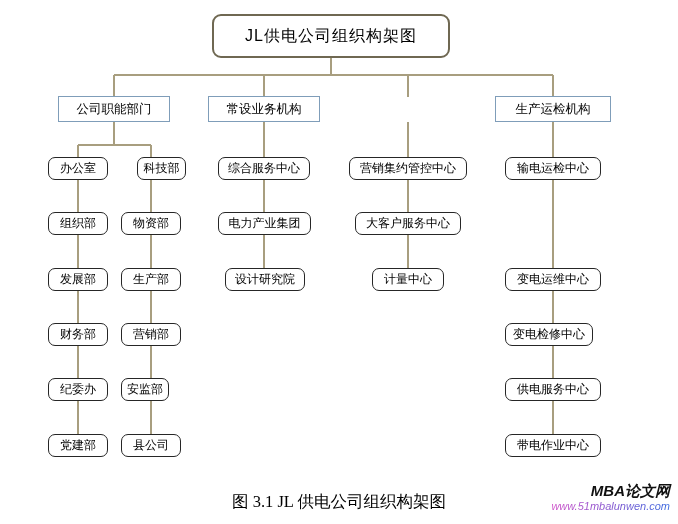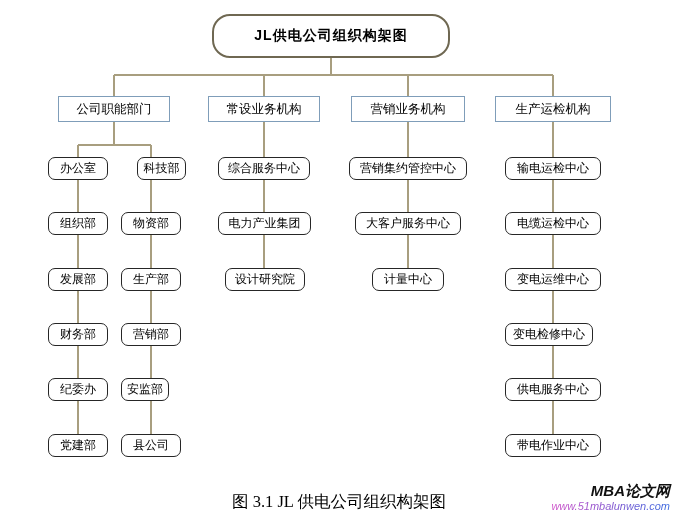--- a/index.html
+++ b/index.html
@@ -26,23 +26,23 @@
     background: #ffffff;
     display: flex;
     align-items: center;
     justify-content: center;
     box-sizing: border-box;
     color: #000000;
     white-space: nowrap;
   }
   .node.title-node {
     border: 2px solid #6f6852;
-    border-radius: 18px;
-    font-size: 14px;
-    font-weight: bold;
+    border-radius: 9px;
+    font-size: 16px;
+    font-weight: normal;
     letter-spacing: 1px;
   }
   .node.branch-node {
     border: 1.4px solid #7f9db9;
     border-radius: 0;
     font-size: 12.5px;
     height: 26px;
   }
   .node.dept-node {
     border: 1.4px solid #262626;
@@ -93,21 +93,20 @@
   <svg class="connectors" width="678" height="524">
     <path d="M331,58 V75 M114,75 H553 M114,75 V97 M264,75 V97 M408,75 V97 M553,75 V97
              M114,122 V145 M78,145 H151 M78,145 V440 M151,145 V440
              M264,122 V272 M408,122 V272 M553,122 V440" fill="none" stroke="#a89e7f" stroke-width="1.8" shape-rendering="crispEdges"></path>
   </svg>
 
   <div class="node title-node" style="left:212px;top:14px;width:238px;height:44px">JL供电公司组织构架图</div>
 
   <div class="node branch-node" style="left:58px;top:96px;width:112px">公司职能部门</div>
   <div class="node branch-node" style="left:208px;top:96px;width:112px">常设业务机构</div>
-  <div class="node branch-node" style="left:351px;top:96px;width:114px">营销业务机构</div>
   <div class="node branch-node" style="left:495px;top:96px;width:116px">生产运检机构</div>
 
   <div class="node dept-node" style="left:48px;top:157px;width:60px">办公室</div>
   <div class="node dept-node" style="left:48px;top:212px;width:60px">组织部</div>
   <div class="node dept-node" style="left:48px;top:268px;width:60px">发展部</div>
   <div class="node dept-node" style="left:48px;top:323px;width:60px">财务部</div>
   <div class="node dept-node" style="left:48px;top:378px;width:60px">纪委办</div>
   <div class="node dept-node" style="left:48px;top:434px;width:60px">党建部</div>
 
   <div class="node dept-node" style="left:137px;top:157px;width:49px">科技部</div>
@@ -119,21 +118,20 @@
 
   <div class="node dept-node" style="left:218px;top:157px;width:92px">综合服务中心</div>
   <div class="node dept-node" style="left:218px;top:212px;width:93px">电力产业集团</div>
   <div class="node dept-node" style="left:225px;top:268px;width:80px">设计研究院</div>
 
   <div class="node dept-node" style="left:349px;top:157px;width:118px">营销集约管控中心</div>
   <div class="node dept-node" style="left:355px;top:212px;width:106px">大客户服务中心</div>
   <div class="node dept-node" style="left:372px;top:268px;width:72px">计量中心</div>
 
   <div class="node dept-node" style="left:505px;top:157px;width:96px">输电运检中心</div>
-  <div class="node dept-node" style="left:505px;top:212px;width:96px">电缆运检中心</div>
   <div class="node dept-node" style="left:505px;top:268px;width:96px">变电运维中心</div>
   <div class="node dept-node" style="left:505px;top:323px;width:88px">变电检修中心</div>
   <div class="node dept-node" style="left:505px;top:378px;width:96px">供电服务中心</div>
   <div class="node dept-node" style="left:505px;top:434px;width:96px">带电作业中心</div>
 
   <div class="caption">图 3.1 JL 供电公司组织构架图</div>
 
   <div class="watermark">
     <span class="wm-name">MBA论文网</span>
     <span class="wm-url">www.51mbalunwen.com</span>

